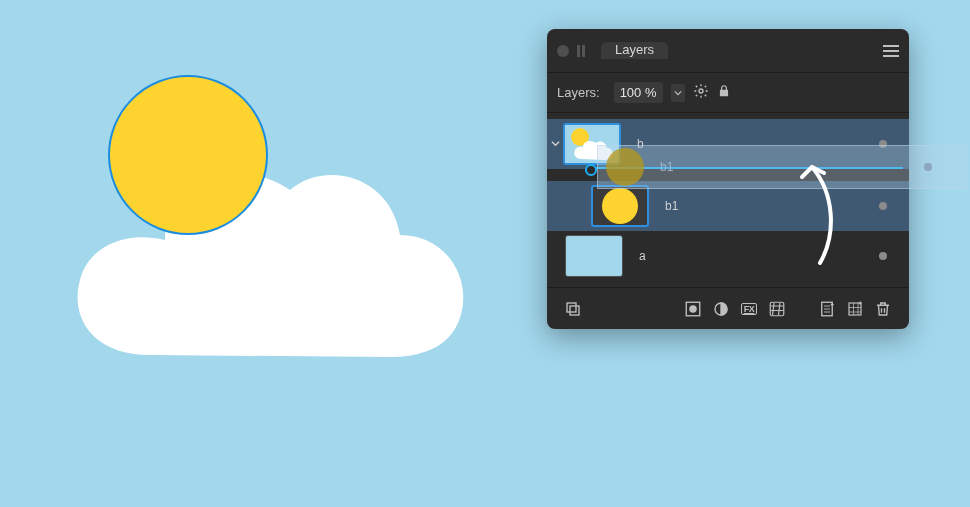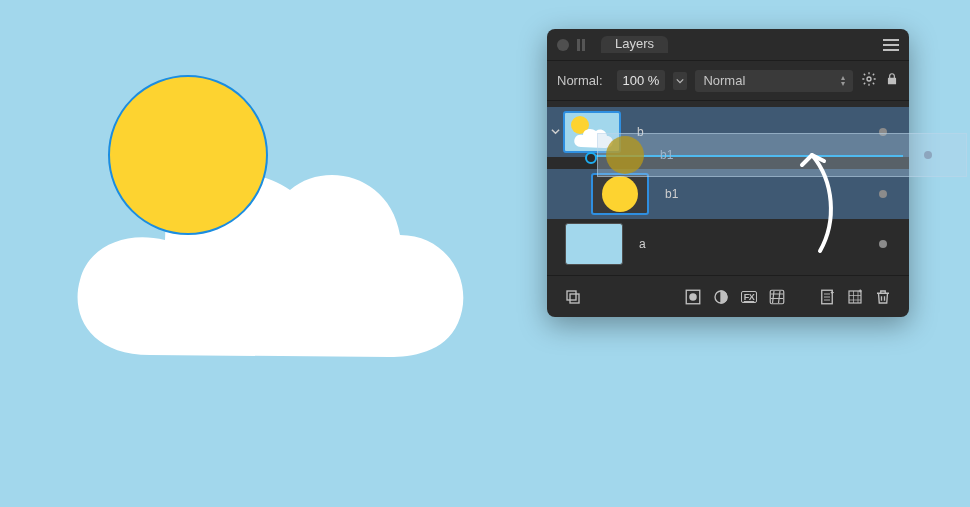--- a/index.html
+++ b/index.html
@@ -50,21 +50,21 @@
       background: #2b2b2b;
       border-radius: 8px;
       box-shadow: 0 8px 28px rgba(0,0,0,.35);
       color: #d6d6d6;
       font-size: 13px;
       user-select: none;
     }
 
     
     .titlebar {
-      height: 32px;
+      height: 44px;
       display: flex;
       align-items: stretch;
       border-bottom: 1px solid #1d1d1d;
     }
     .title-left {
       display: flex;
       align-items: center;
       gap: 8px;
       padding-left: 10px;
     }
@@ -300,35 +300,28 @@
     <div class="title-right">
       <div class="menu-icon">
           <span></span>
           <span></span>
           <span></span>
         </div>
     </div>
   </div>
 
   <div class="controls-row">
-    <span>Normal:</span>
+    <span>Layers:</span>
     <div class="opacity-input">
       <span>100 %</span>
     </div>
     <div class="dropdown-btn">
       <svg viewBox="0 0 10 10" width="8" height="8">
           <path d="M1 3 L5 7 L9 3" fill="none" stroke="#bbb" stroke-width="1.5"></path>
         </svg>
-    </div>
-    <div class="blend-select">
-      <span>Normal</span>
-      <div class="stepper">
-        <span>▴</span>
-          <span>▾</span>
-      </div>
     </div>
     <div class="gear-icon">
       <svg width="16" height="16" viewBox="0 0 24 24" fill="none" stroke="#bfbfbf" stroke-width="2">
         <circle cx="12" cy="12" r="3"></circle>
         <path d="M12 2v3M12 19v3M4.2 4.2l2.1 2.1M17.7 17.7l2.1 2.1M2 12h3M19 12h3M4.2 19.8l2.1-2.1M17.7 6.3l2.1-2.1"></path>
       </svg>
     </div>
     <div class="lock-icon">
       <svg width="14" height="14" viewBox="0 0 24 24" fill="#bfbfbf">
         <path d="M7 10V7a5 5 0 0110 0v3h1a1 1 0 011 1v9a1 1 0 01-1 1H6a1 1 0 01-1-1v-9a1 1 0 011-1h1zm2 0h6V7a3 3 0 00-6 0v3z"></path>

